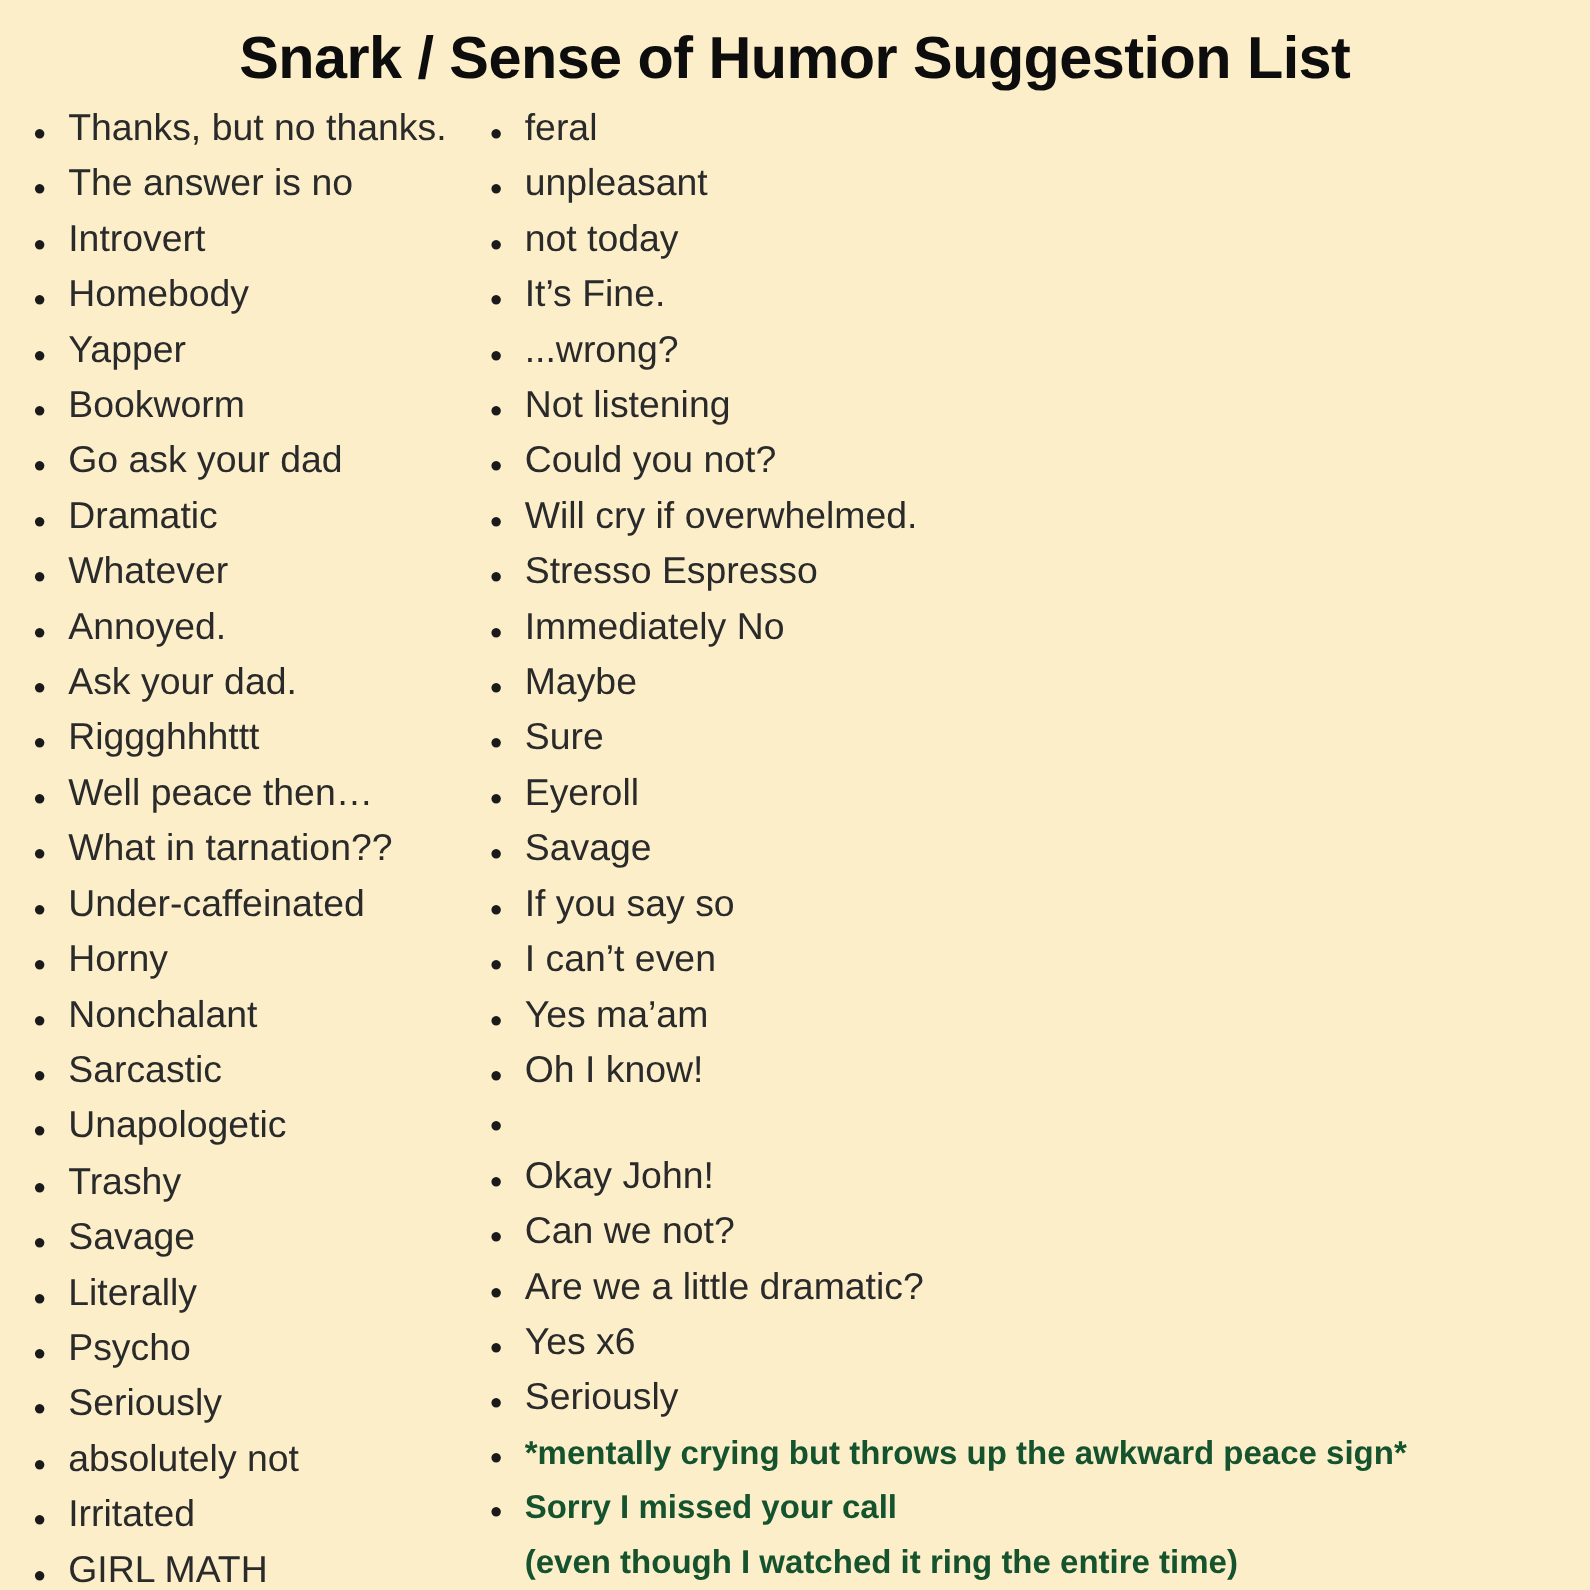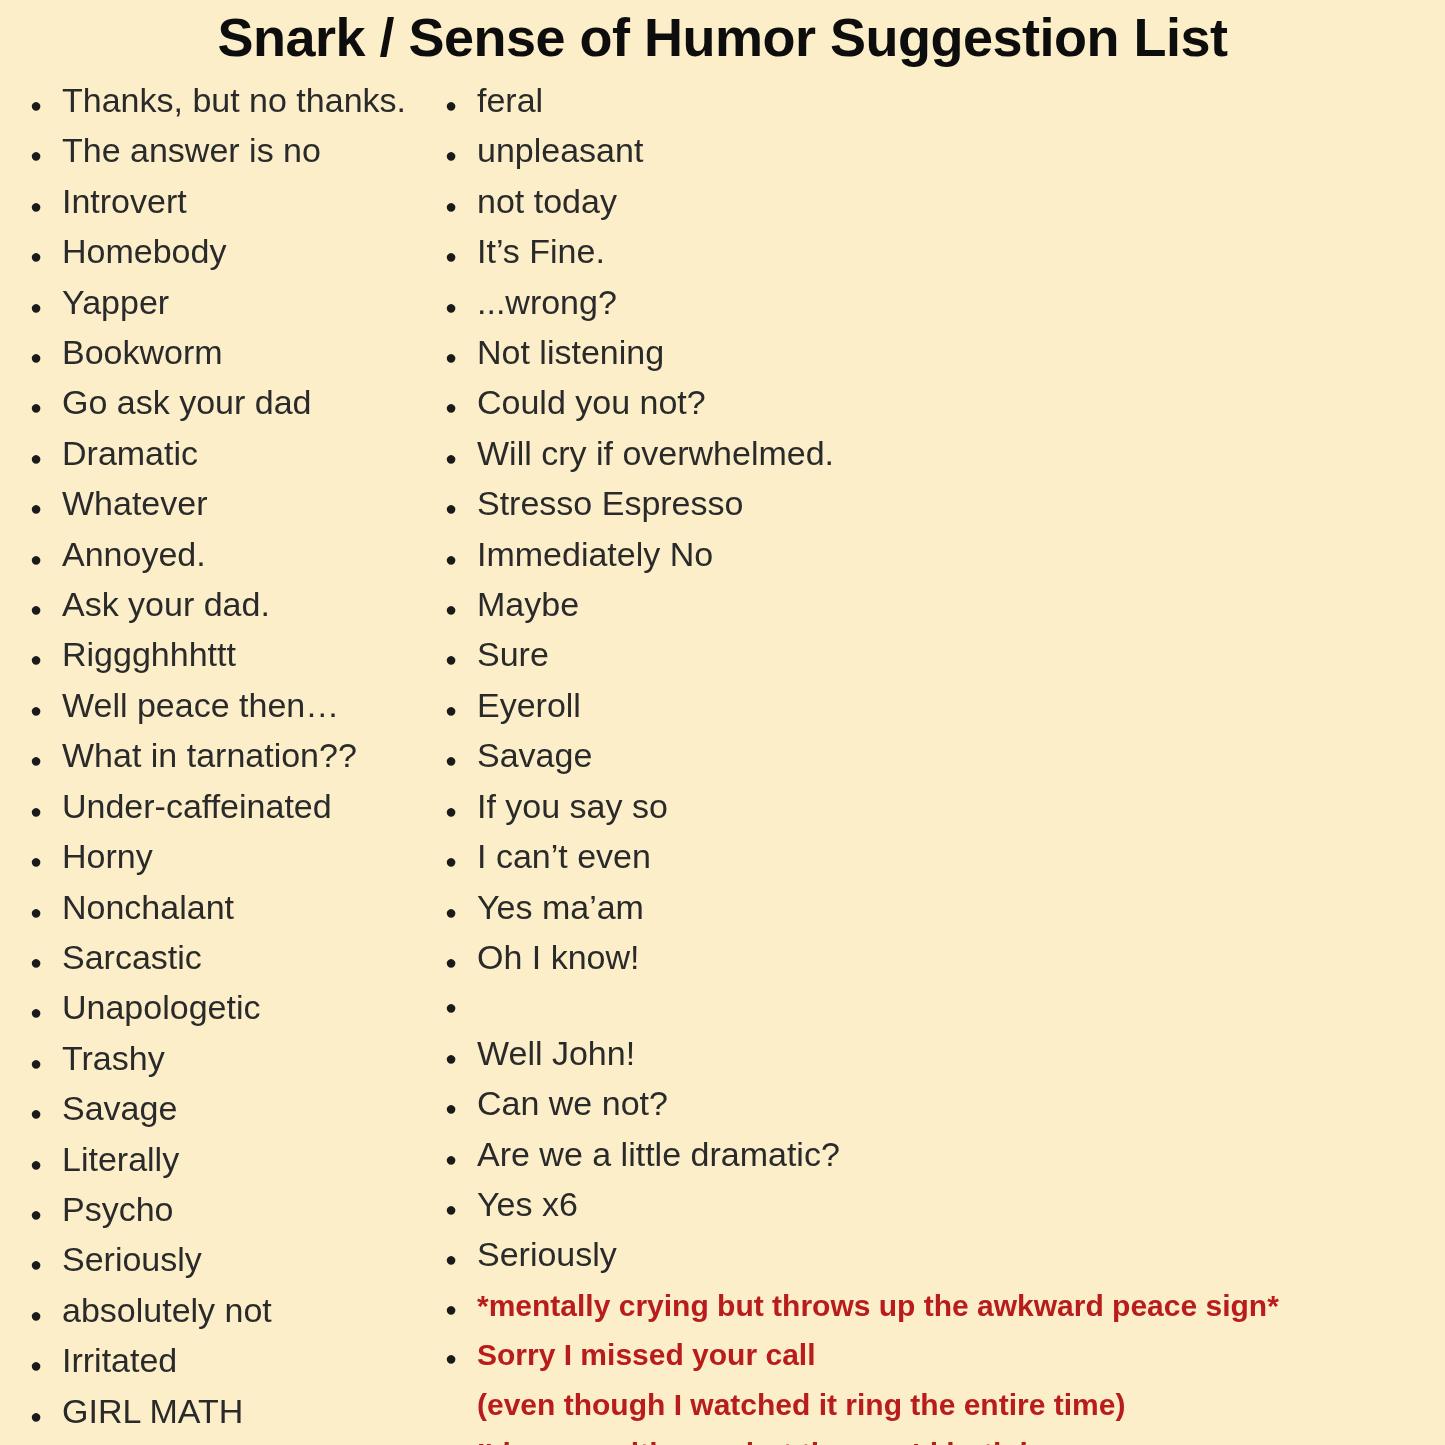--- a/index.html
+++ b/index.html
@@ -18,21 +18,21 @@
     width: 1445px;
     height: 1445px;
     box-sizing: border-box;
     position: relative;
   }
   .title {
     text-align: center;
     font-size: 54px;
     font-weight: bold;
     letter-spacing: -0.5px;
-    padding-top: 6px;
+    padding-top: 22px;
     margin: 0 0 10px 0;
     color: #0d0d0d;
   }
   .columns {
     display: flex;
     align-items: flex-start;
     padding: 0 10px;
   }
   .col-left {
     width: 415px;
@@ -64,21 +64,21 @@
   }
   .bullet.empty {
     visibility: hidden;
   }
   .item-text {
     flex: 1 1 auto;
   }
   li.bold .item-text {
     font-weight: bold;
     font-size: 30px;
-    color: #b91c1c;
+    color: #14532d;
   }
   li.bold {
     line-height: 45.4px;
   }
 </style>
 </head>
 <body>
 
 <div class="page">
 
@@ -275,21 +275,21 @@
           </li>
           <li>
             <span class="bullet">●</span>
             <span class="item-text">Oh I know!</span>
           </li>
           <li>
             <span class="bullet">●</span>
           </li>
           <li>
             <span class="bullet">●</span>
-            <span class="item-text">Well John!</span>
+            <span class="item-text">Okay John!</span>
           </li>
           <li>
             <span class="bullet">●</span>
             <span class="item-text">Can we not?</span>
           </li>
           <li>
             <span class="bullet">●</span>
             <span class="item-text">Are we a little dramatic?</span>
           </li>
           <li>

